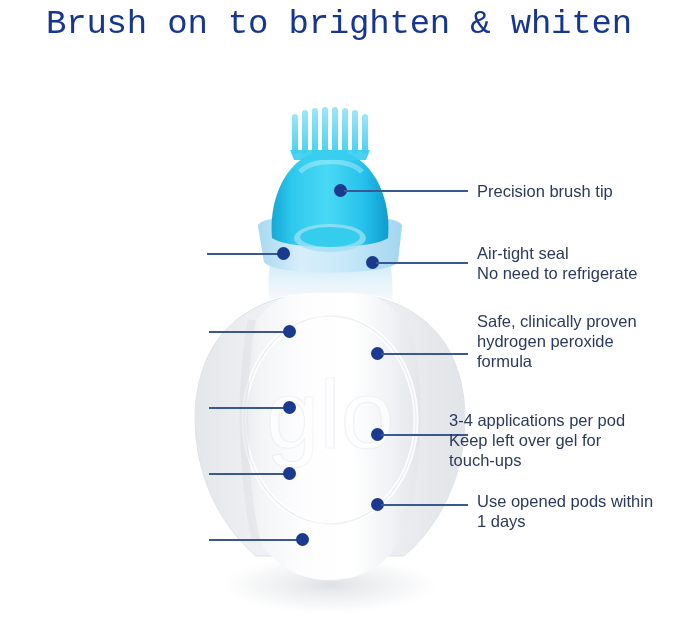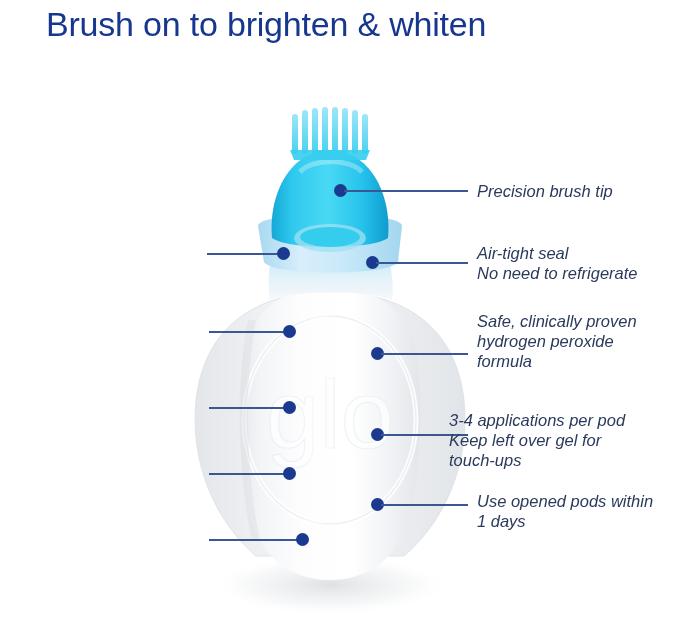--- a/index.html
+++ b/index.html
@@ -20,20 +20,21 @@
   .page-title {
     position: absolute;
     left: 46px;
     top: 2px;
     font-size: 34px;
     line-height: 44px;
     letter-spacing: -0.2px;
     color: #17378f;
     font-weight: 400;
     white-space: nowrap;
+    font-family: Liberation Mono, monospace;
   }
 
   
   .product {
     position: absolute;
     left: 0; top: 0;
     width: 679px; height: 623px;
     pointer-events: none;
   }
 
@@ -45,21 +46,20 @@
     position: absolute;
     font-size: 16.5px;
     line-height: 20px;
     color: #2b3a5c;
     white-space: pre-line;
     font-weight: 400;
   }
   .callout.right .label {
     text-align: left;
     left: 0;
-    font-style: italic;
   }
   .leader-line {
     position: absolute;
     height: 1.6px;
     background: #3a5792;
   }
   .leader-dot {
     position: absolute;
     width: 13px;
     height: 13px;

